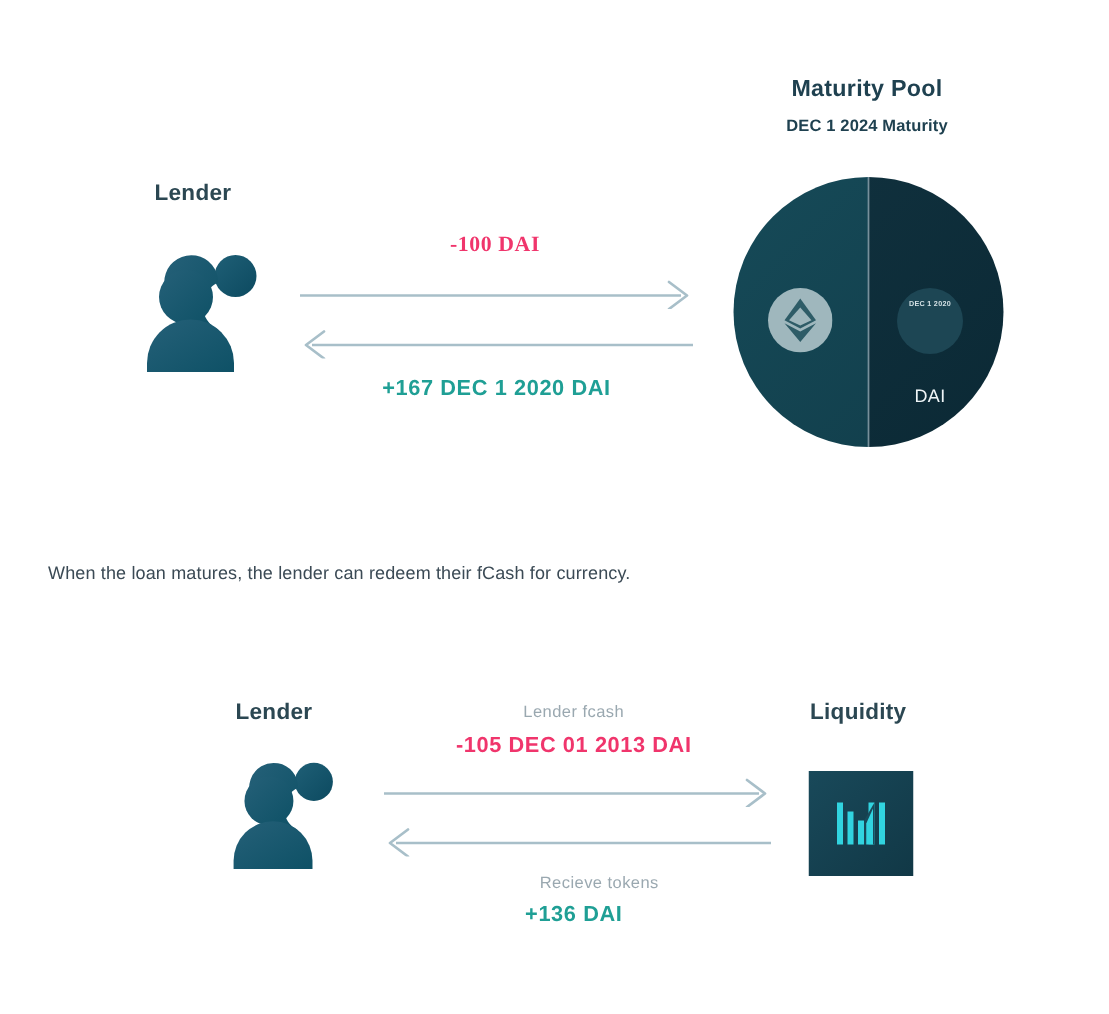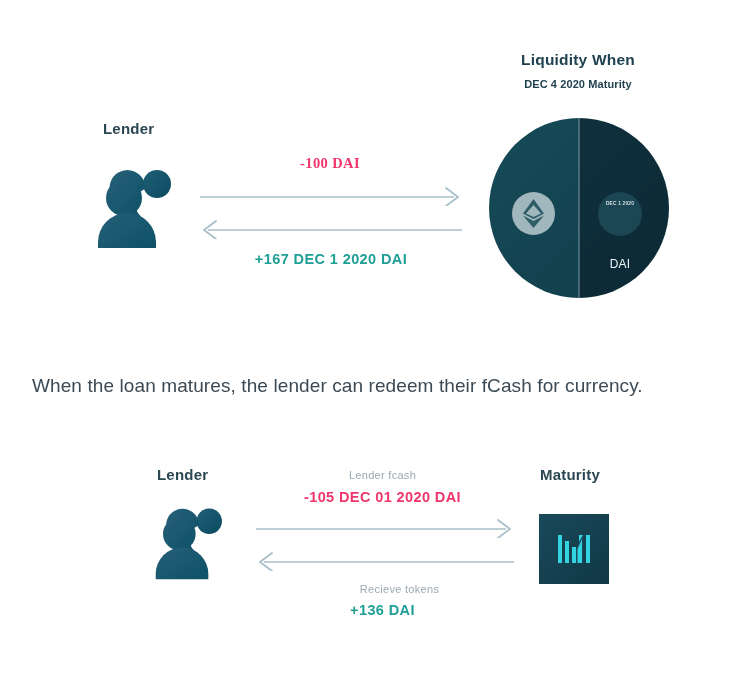--- a/index.html
+++ b/index.html
@@ -59,21 +59,21 @@
   .flow-caption {
     font-size: 11px;
     color: #9aa8b0;
     letter-spacing: 0.3px;
     white-space: nowrap;
     text-align: center;
   }
 
   
   .body-copy {
-    font-size: 19px;
+    font-size: 12px;
     color: #3b4a55;
     letter-spacing: 0.1px;
     white-space: nowrap;
   }
 
   
   .arrow { display: block; }
 
   
   .person-icon { display: block; }
@@ -82,22 +82,22 @@
   .pool-circle { display: block; }
 
   
   .notional-logo { display: block; }
 </style>
 </head>
 <body>
 
 <div class="stage">
 
-  <div class="abs pool-title" style="left:488px; top:51px; width:180px;">Liquidity When</div>
-  <div class="abs pool-subtitle" style="left:488px; top:78px; width:180px;">DEC 4 2020 Maturity</div>
+  <div class="abs pool-title" style="left:488px; top:51px; width:180px;">Maturity Pool</div>
+  <div class="abs pool-subtitle" style="left:488px; top:78px; width:180px;">DEC 1 2024 Maturity</div>
 
   <div class="abs entity-title" style="left:103px; top:120px;">Lender</div>
 
   <div class="abs" style="left:95px; top:168px;">
     <svg class="person-icon" width="86" height="80" viewBox="0 0 86 80" aria-hidden="true">
       <defs>
         <linearGradient id="pg1" x1="0" y1="0" x2="1" y2="1">
           <stop offset="0%" stop-color="#256078"></stop>
           <stop offset="100%" stop-color="#0e5166"></stop>
         </linearGradient>
@@ -174,33 +174,33 @@
     <div style="position:absolute; left:0; top:9px; width:44px; text-align:center;
                 font-size:4.8px; font-weight:bold; color:#d3e0e4; letter-spacing:0.2px;">DEC 1 2020</div>
     <div style="position:absolute; left:0; top:17px; width:44px; text-align:center;
                 font-size:12px; color:#eef5f7; letter-spacing:0.2px;margin-top:48px;">DAI</div>
   </div>
 
   <div class="abs body-copy" style="left:32px; top:375px;">When the loan matures, the lender can redeem their fCash for currency.</div>
 
   <div class="abs entity-title" style="left:157px; top:466px;">Lender</div>
 
-  <div class="abs entity-title" style="left:540px; top:466px;">Maturity</div>
+  <div class="abs entity-title" style="left:540px; top:466px;">Liquidity</div>
 
   <div class="abs" style="left:153px; top:506px;">
     <svg class="person-icon" width="78" height="74" viewBox="0 0 86 80" aria-hidden="true">
       <circle cx="62" cy="16" r="14" fill="url(#pg2)"></circle>
       <path d="M24,36 a18,18 0 1,1 26.5,-15.6 a17,17 0 0,0 0,31.2 A18,18 0 0,1 24,36 Z" fill="url(#pg1)"></path>
       <circle cx="29" cy="30" r="18" fill="url(#pg1)"></circle>
       <path d="M3,80 L3,74 a29,29 0 0,1 58,0 L61,80 Z" fill="url(#pg1)"></path>
     </svg>
   </div>
 
   <div class="abs flow-caption" style="left:295px; top:469px; width:175px;">Lender fcash</div>
-  <div class="abs flow-amount out" style="left:265px; top:489px; width:235px;">-105 DEC 01 2020 DAI</div>
+  <div class="abs flow-amount out" style="left:265px; top:489px; width:235px;">-105 DEC 01 2013 DAI</div>
 
   <div class="abs" style="left:256px; top:518px;">
     <svg class="arrow" width="258" height="20" viewBox="0 0 258 20" aria-hidden="true">
       <line x1="0" y1="11" x2="250" y2="11" stroke="#a8bfc9" stroke-width="1.6"></line>
       <polyline points="242,2 254,11 242,20" fill="none" stroke="#a8bfc9" stroke-width="1.8" stroke-linecap="round" stroke-linejoin="round"></polyline>
     </svg>
   </div>
 
   <div class="abs" style="left:256px; top:551px;">
     <svg class="arrow" width="258" height="20" viewBox="0 0 258 20" aria-hidden="true">

